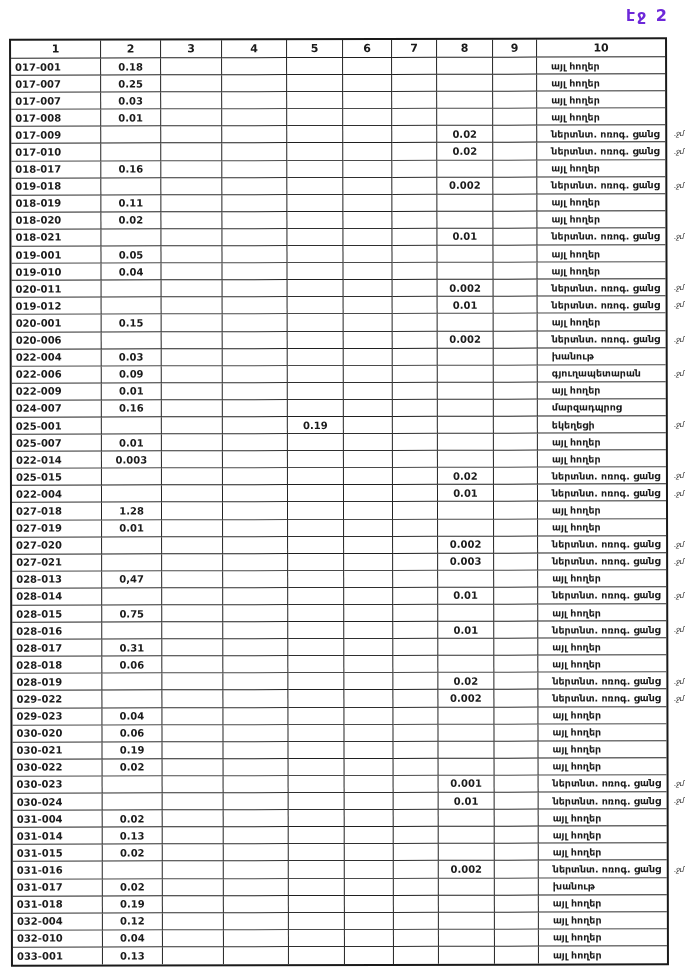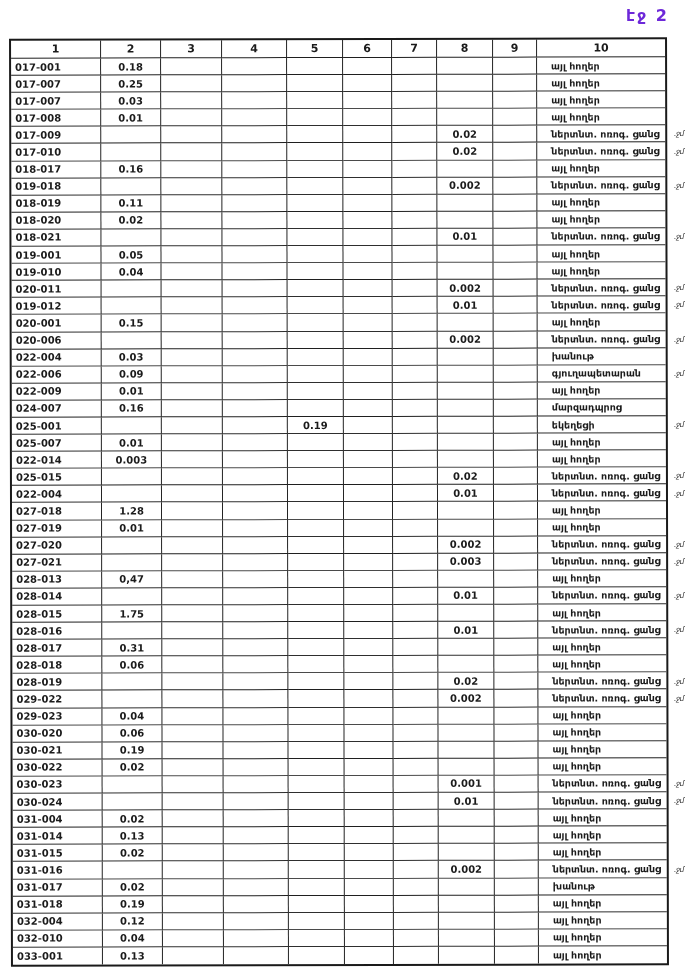--- a/index.html
+++ b/index.html
@@ -452,21 +452,21 @@
           <div class="cell c4"></div>
           <div class="cell c5"></div>
           <div class="cell c6"></div>
           <div class="cell c7"></div>
           <div class="cell c8">0.01</div>
           <div class="cell c9"></div>
           <div class="cell c10">ներտնտ. ոռոգ. ցանց</div>
         </div>
         <div class="row">
           <div class="cell c1">028-015</div>
-          <div class="cell c2">1.75</div>
+          <div class="cell c2">0.75</div>
           <div class="cell c3"></div>
           <div class="cell c4"></div>
           <div class="cell c5"></div>
           <div class="cell c6"></div>
           <div class="cell c7"></div>
           <div class="cell c8"></div>
           <div class="cell c9"></div>
           <div class="cell c10">այլ հողեր</div>
         </div>
         <div class="row">

